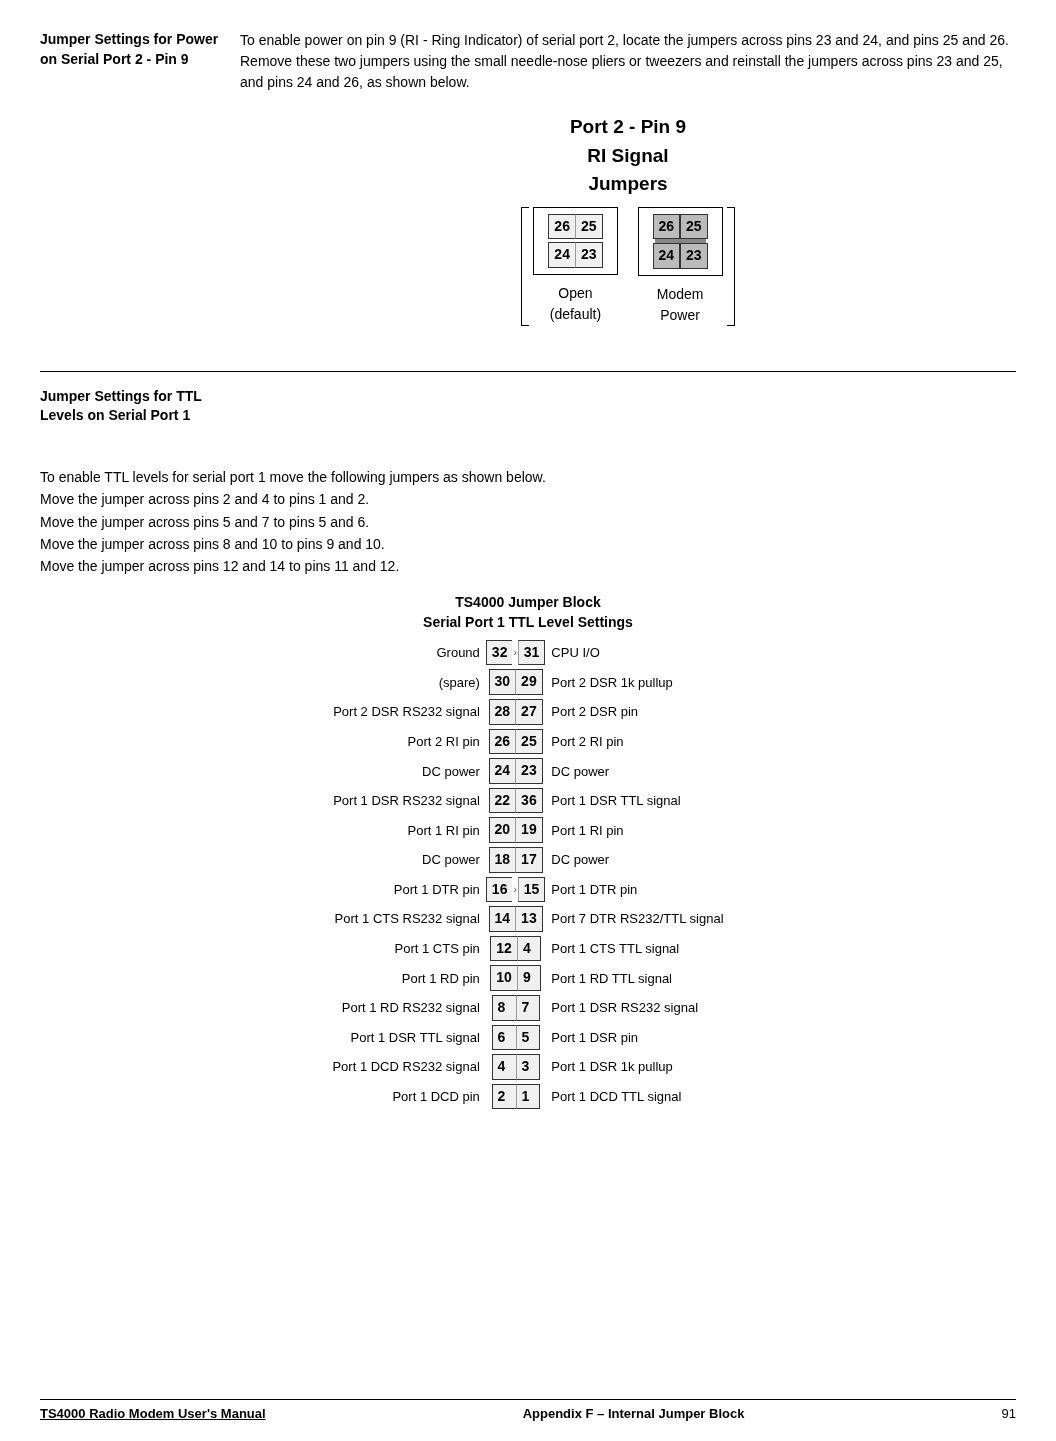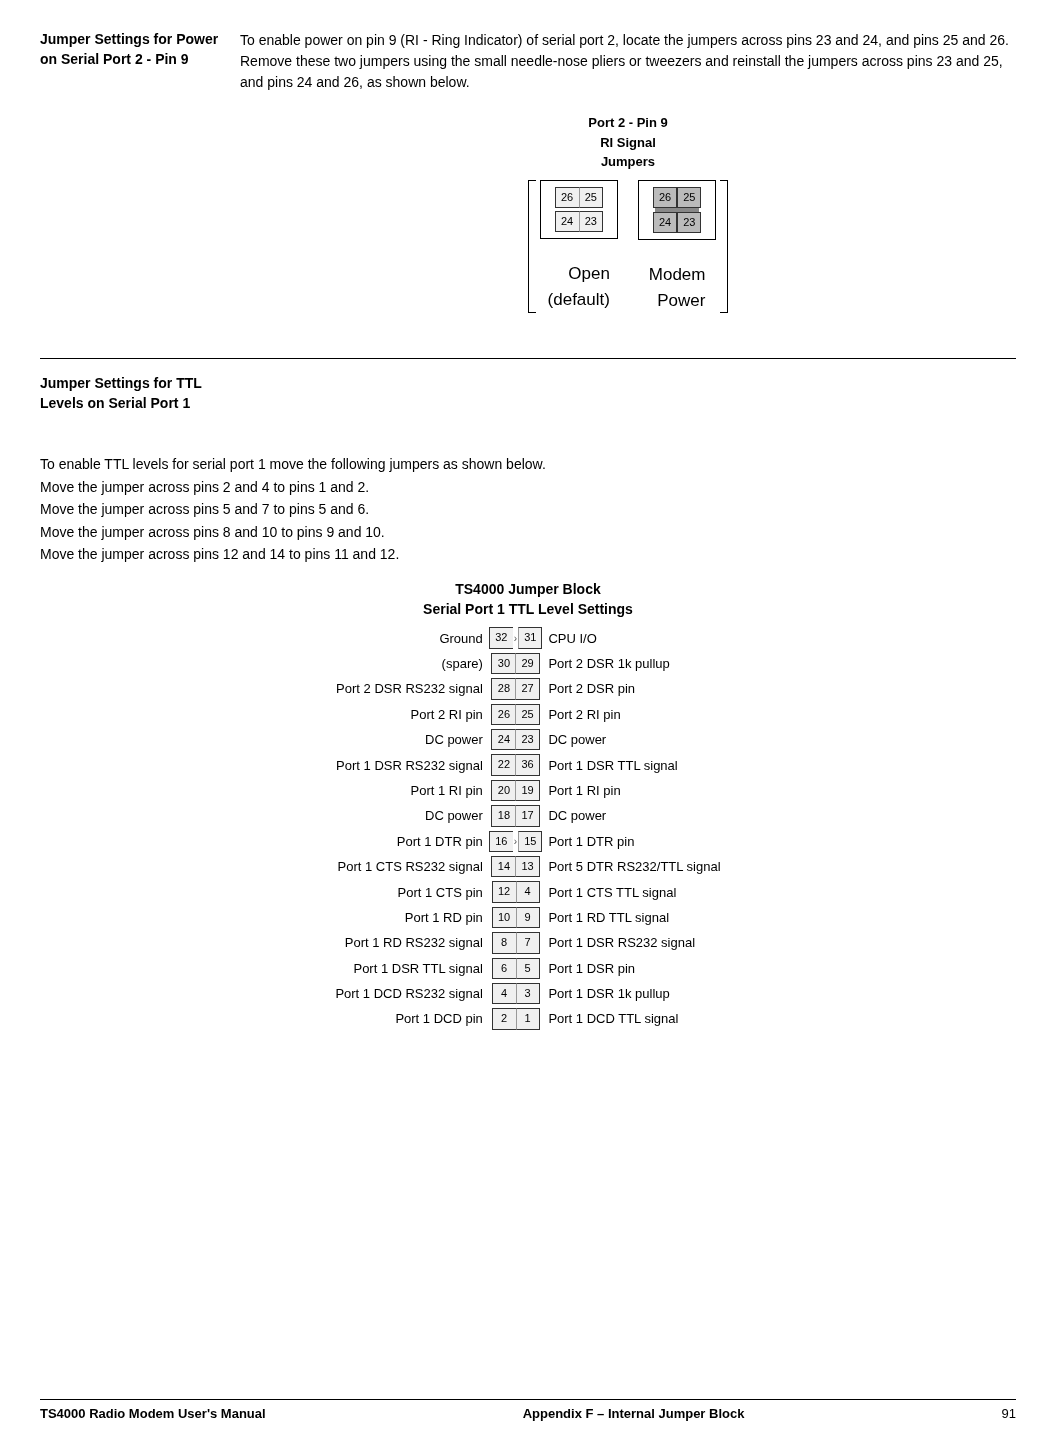--- a/index.html
+++ b/index.html
@@ -46,43 +46,43 @@
     
     .jumper-diagram-container {
       display: flex;
       flex-direction: column;
       align-items: center;
       margin-top: 20px;
     }
 
     .jumper-diagram-title {
       text-align: center;
-      font-size: 13px;
+      font-size: 19px;
       font-weight: bold;
       margin-bottom: 8px;
     }
 
     .jumper-boxes-row {
       display: flex;
       flex-direction: row;
       gap: 20px;
       align-items: flex-start;
       justify-content: center;
     }
 
     .jumper-box-group {
       display: flex;
       flex-direction: column;
       align-items: center;
     }
 
     .jumper-box-label {
-      font-size: 17px;
-      text-align: right;
-      margin-top: 20px;
+      font-size: 14px;
+      text-align: center;
+      margin-top: 6px;
     }
 
     
     .divider {
       border: none;
       border-top: 1px solid #000;
       margin: 15px 0;
     }
 
     
@@ -146,25 +146,25 @@
       display: flex;
       flex-direction: row;
       align-items: center;
       justify-content: center;
       gap: 0;
     }
 
     .pin-box {
       border: 1px solid #333;
       background: #f0f0f0;
-      font-size: 11px;
+      font-size: 14px;
       padding: 2px 5px;
       min-width: 24px;
-      text-align: center;
       line-height: 1.4;
+      font-weight: bold;
     }
 
     .pin-box-left {
       border-right: none;
     }
 
     .pin-box-right {
       border-left: 1px solid #999;
     }
 
@@ -174,20 +174,21 @@
       border-top: 1px solid #000;
       display: flex;
       flex-direction: row;
       justify-content: space-between;
       padding-top: 6px;
       font-size: 13px;
     }
 
     .footer-left {
       font-weight: bold;
+      text-decoration: underline;
     }
     .footer-center {
       font-weight: bold;
     }
     .footer-right {
     }
 
     
     .bracket-box {
       border: 1px solid #000;
@@ -368,21 +369,21 @@
               <td class="td-right">Port 1 DTR pin</td>
             </tr>
             <tr>
               <td class="td-left">Port 1 CTS RS232 signal</td>
               <td style="padding: 2px;">
                 <div class="pin-pair">
                   <div class="pin-box pin-box-left">14</div>
                   <div class="pin-box pin-box-right">13</div>
                 </div>
               </td>
-              <td class="td-right">Port 5 DTR RS232/TTL signal</td>
+              <td class="td-right">Port 7 DTR RS232/TTL signal</td>
             </tr>
             <tr>
               <td class="td-left">Port 1 CTS pin</td>
               <td style="padding: 2px;">
                 <div class="pin-pair">
                   <div class="pin-box pin-box-left">12</div>
                   <div class="pin-box pin-box-right">4</div>
                 </div>
               </td>
               <td class="td-right">Port 1 CTS TTL signal</td>

